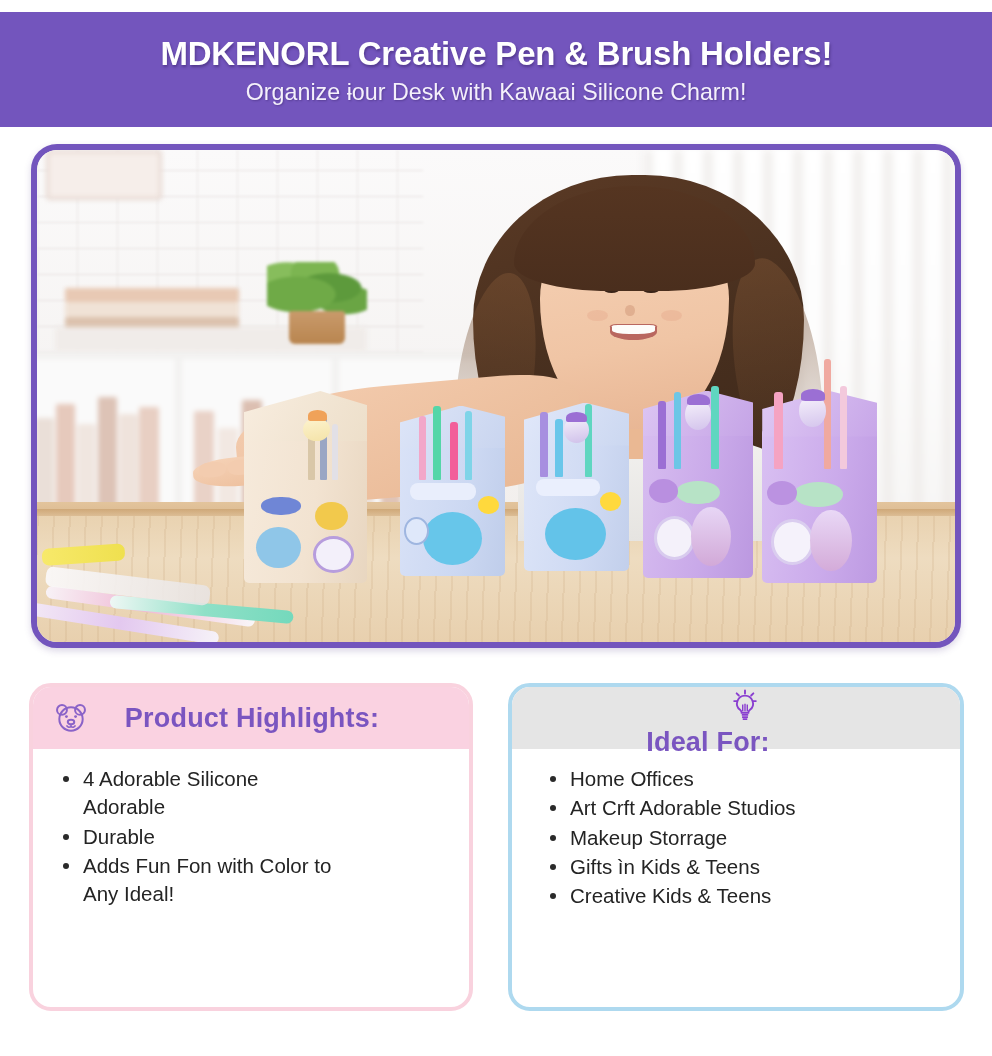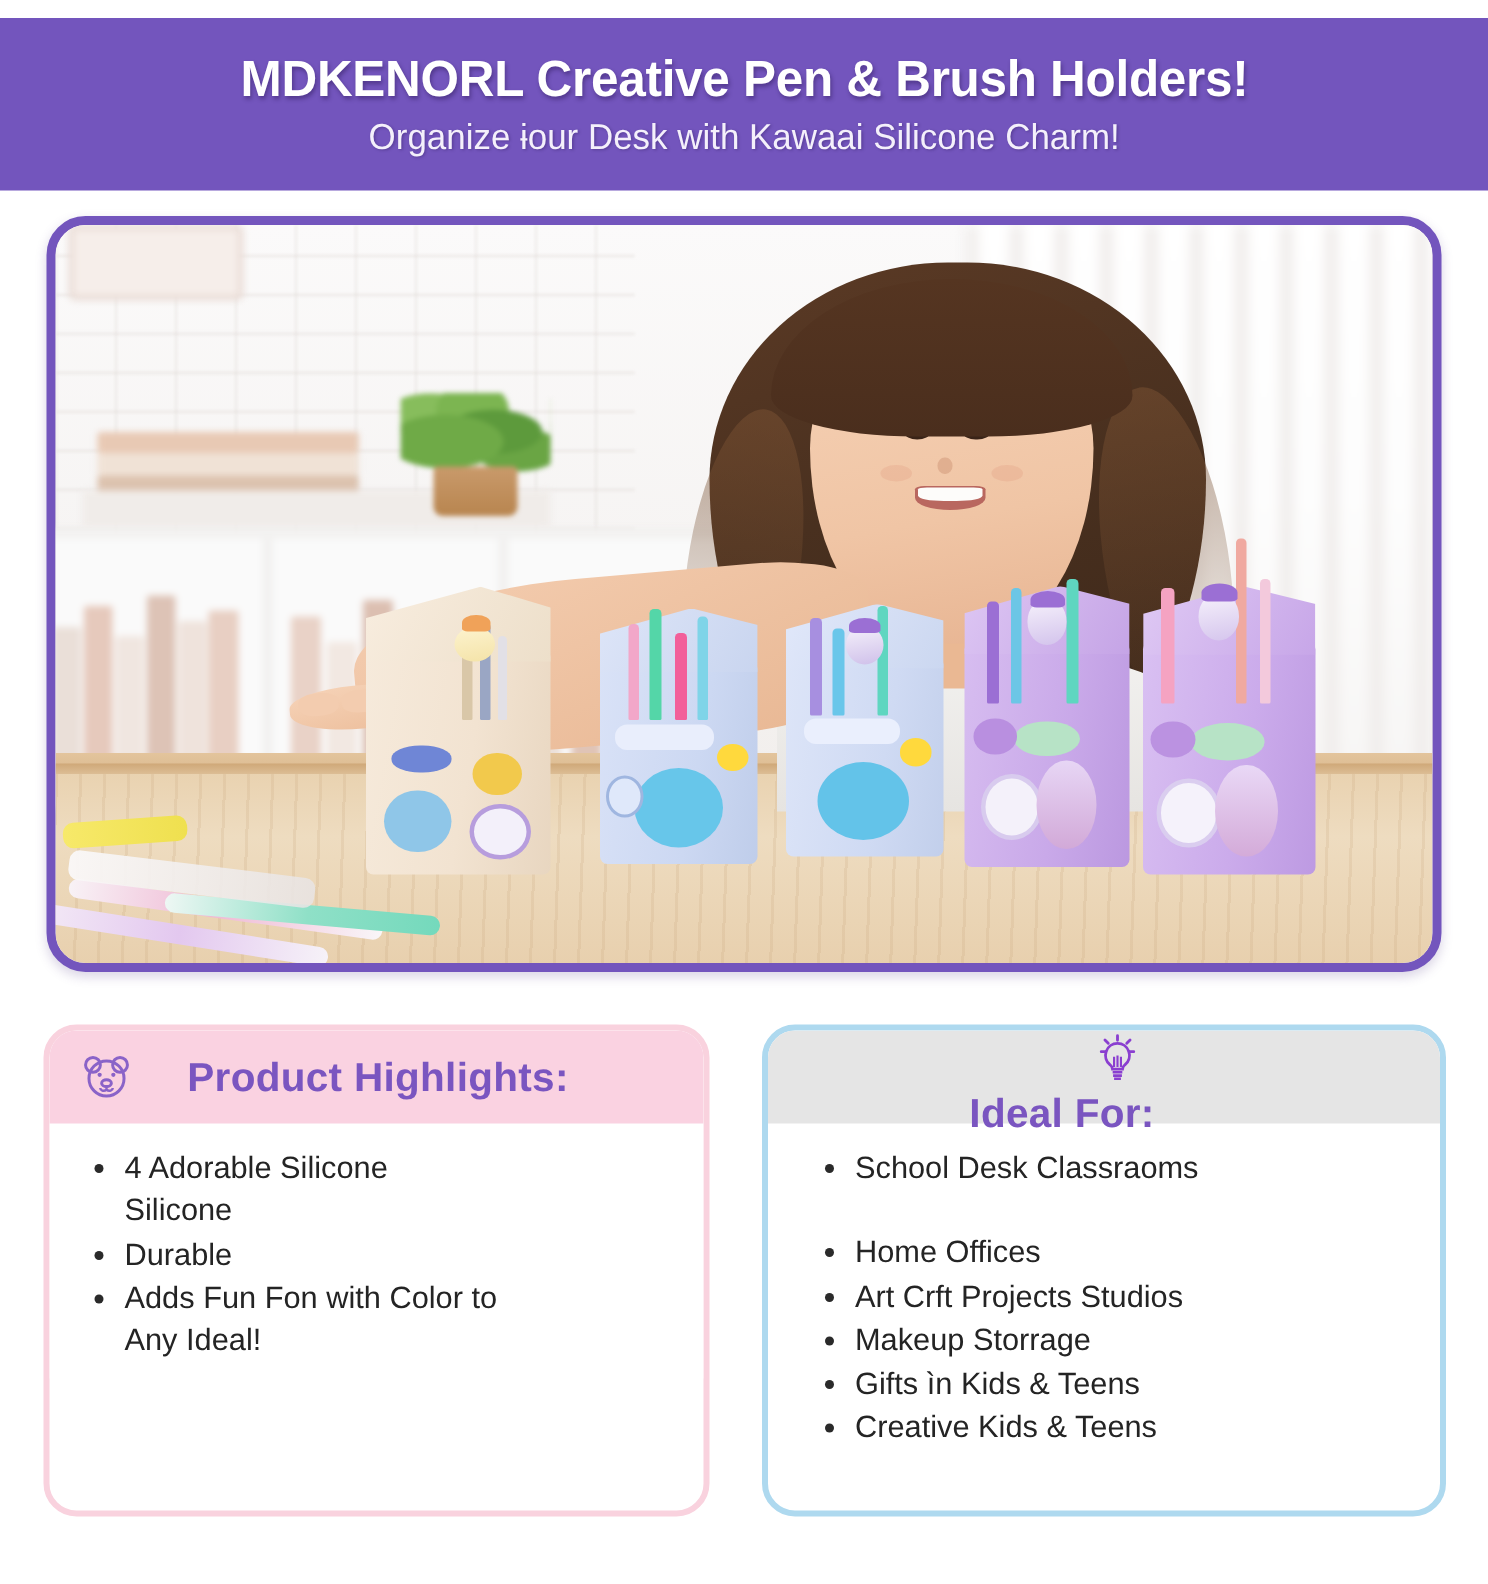--- a/index.html
+++ b/index.html
@@ -429,21 +429,21 @@
           <path d="M20 26.7 v2.2 M20 28.9 c-2 1.6 -4.4 .4 -4.4 -1.2 M20 28.9 c2 1.6 4.4 .4 4.4 -1.2" stroke-width="1.7"></path>
         </svg>
       </div>
       <div class="card-head-title">Product Highlights:</div>
     </div>
     <div class="card-body">
       <ul class="feature-list">
         <li>
           <span class="li-wrap">
             <span>4 Adorable Silicone</span>
-            <span class="l2">Silicone</span>
+            <span class="l2">Adorable</span>
           </span>
         </li>
         <li>
           <span class="li-wrap">
             <span class="l2">Durable</span>
           </span>
         </li>
         <li>
           <span class="li-wrap">
             <span>Adds Fun Fon with Color to</span>
@@ -461,28 +461,25 @@
           <path d="M20 8 a8.4 8.4 0 0 0 -5.2 15 c1.2 1 1.6 1.9 1.7 3.1 h7 c.1 -1.2 .5 -2.1 1.7 -3.1 A8.4 8.4 0 0 0 20 8 z"></path>
           <path d="M16.6 28.3 h6.8 M16.9 30.6 h6.2 M17.6 32.8 h4.8" stroke-width="1.8"></path>
           <path d="M20 16.5 v8 M17.6 17.4 v7.1 M22.4 17.4 v7.1" stroke-width="1.5"></path>
           <path d="M20 2.6 v3.2 M8.6 13.8 h3.2 M28.2 13.8 h3.2 M11.2 5.6 l2.3 2.3 M28.8 5.6 l-2.3 2.3" stroke-width="2" stroke-linecap="round"></path>
         </svg>
       </div>
       <div class="card-head-title">Ideal For:</div>
     </div>
     <div class="card-body">
       <ul class="feature-list">
-        <li class="spacer-after">
-          <span>School Desk Classraoms</span>
-        </li>
         <li>
           <span>Home Offices</span>
         </li>
         <li>
-          <span>Art Crft Projects Studios</span>
+          <span>Art Crft Adorable Studios</span>
         </li>
         <li>
           <span>Makeup Storrage</span>
         </li>
         <li>
           <span>Gifts ìn Kids &amp; Teens</span>
         </li>
         <li>
           <span>Creative Kids &amp; Teens</span>
         </li>

